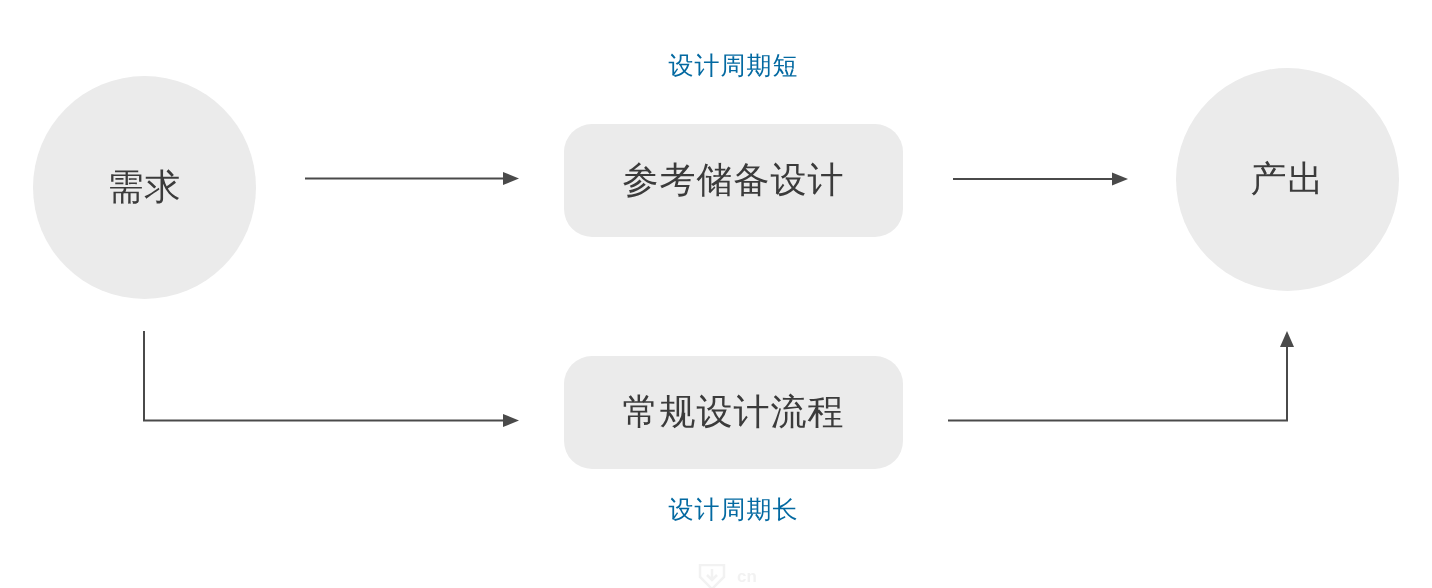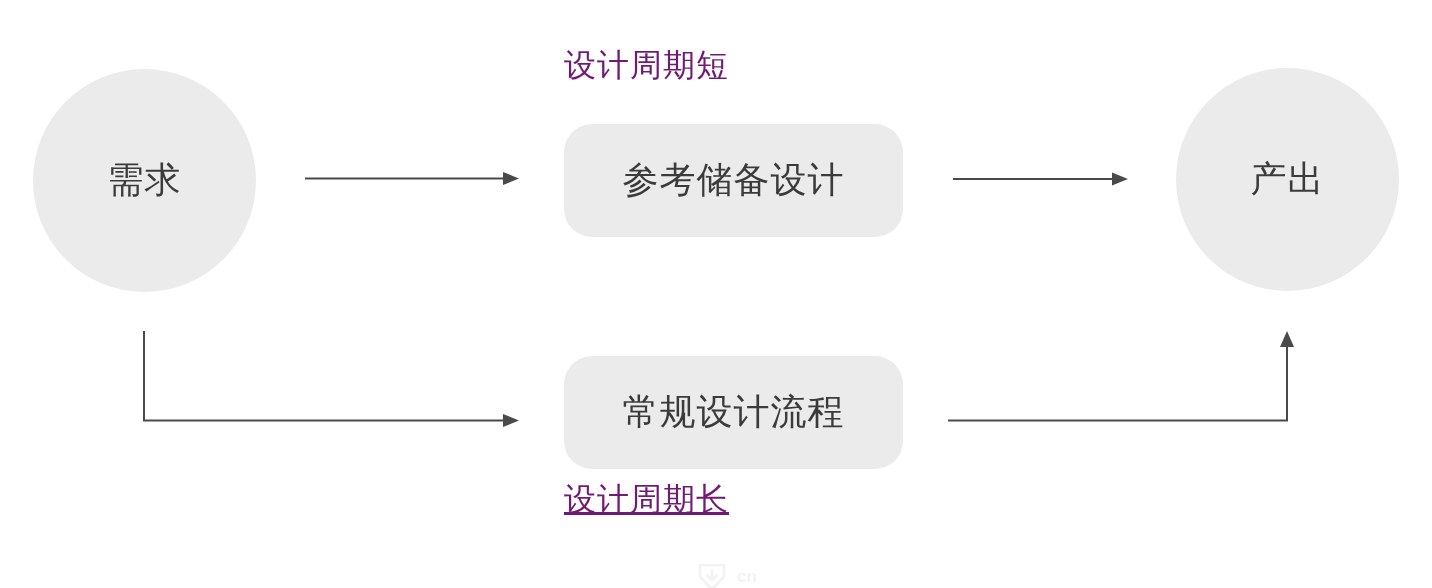--- a/index.html
+++ b/index.html
@@ -31,37 +31,37 @@
     background: #ebebeb;
     color: #3b3b3b;
     font-size: 36px;
     font-weight: 500;
     letter-spacing: 1px;
     text-align: center;
     box-sizing: border-box;
   }
   .node.circle { border-radius: 50%; }
   .node.rect   { border-radius: 28px; }
-  .node-demand  { left: 33px;   top: 69px;  width: 223px; height: 223px; }
+  .node-demand  { left: 33px;   top: 76px;  width: 223px; height: 223px; }
   .node-output  { left: 1176px; top: 68px;  width: 223px; height: 223px; }
   .node-ref     { left: 564px;  top: 124px; width: 339px; height: 113px; }
   .node-regular { left: 564px;  top: 356px; width: 339px; height: 113px; }
   .annotation {
     position: absolute;
     left: 564px;
     width: 339px;
-    text-align: left;
-    color: #701a75;
-    font-size: 32px;
+    text-align: center;
+    color: #0369a1;
+    font-size: 25px;
     font-weight: 500;
     line-height: 34px;
     letter-spacing: 1px;
   }
   .annotation-top    { top: 48px; }
-  .annotation-bottom { top: 482px; text-decoration: underline; }
+  .annotation-bottom { top: 492px; }
   .watermark {
     position: absolute;
     left: 692px;
     top: 564px;
     display: flex;
     align-items: center;
     gap: 5px;
     color: #f2f2f2;
     font-size: 17px;
     font-weight: 700;

